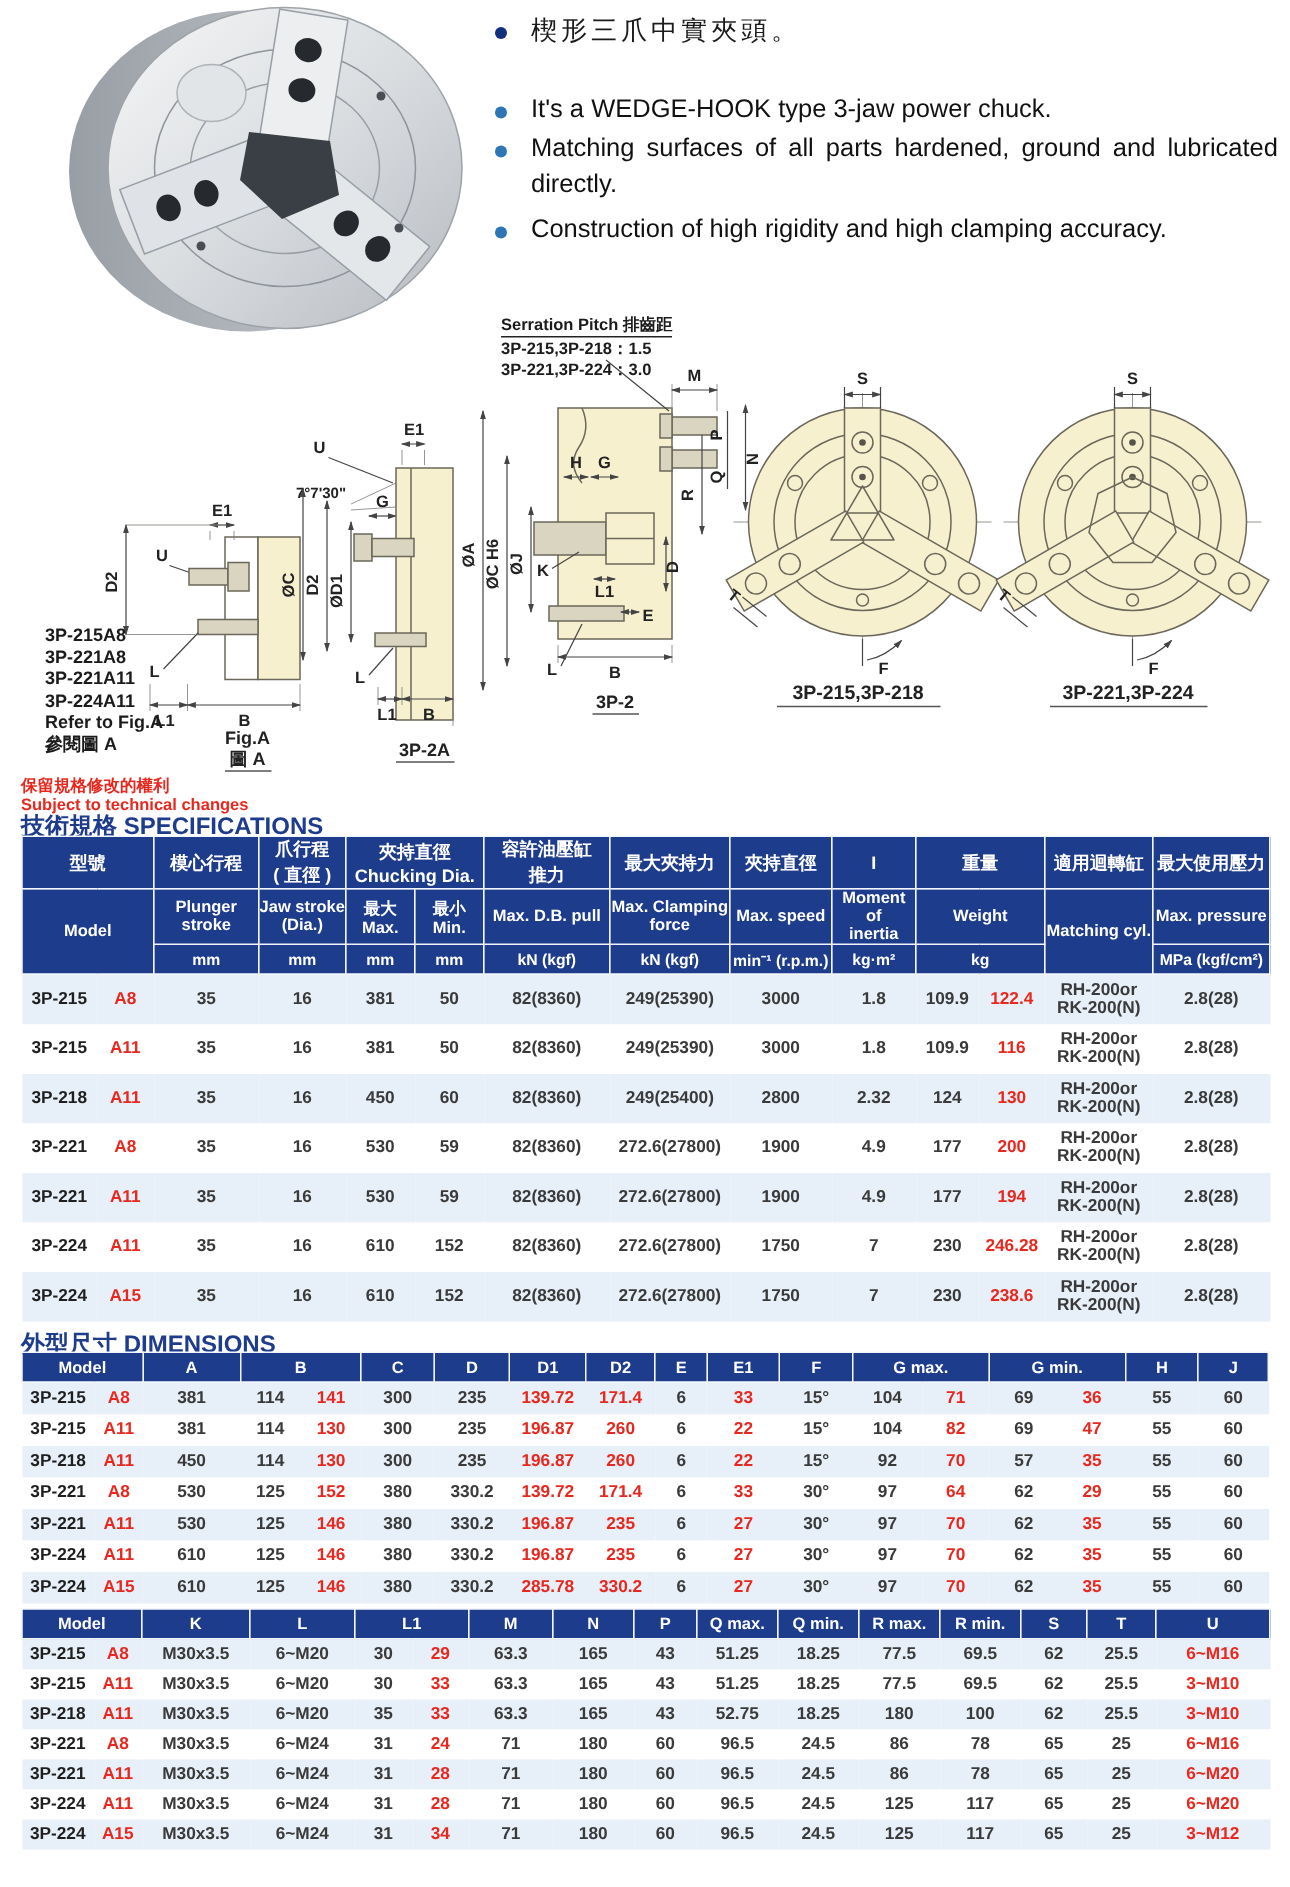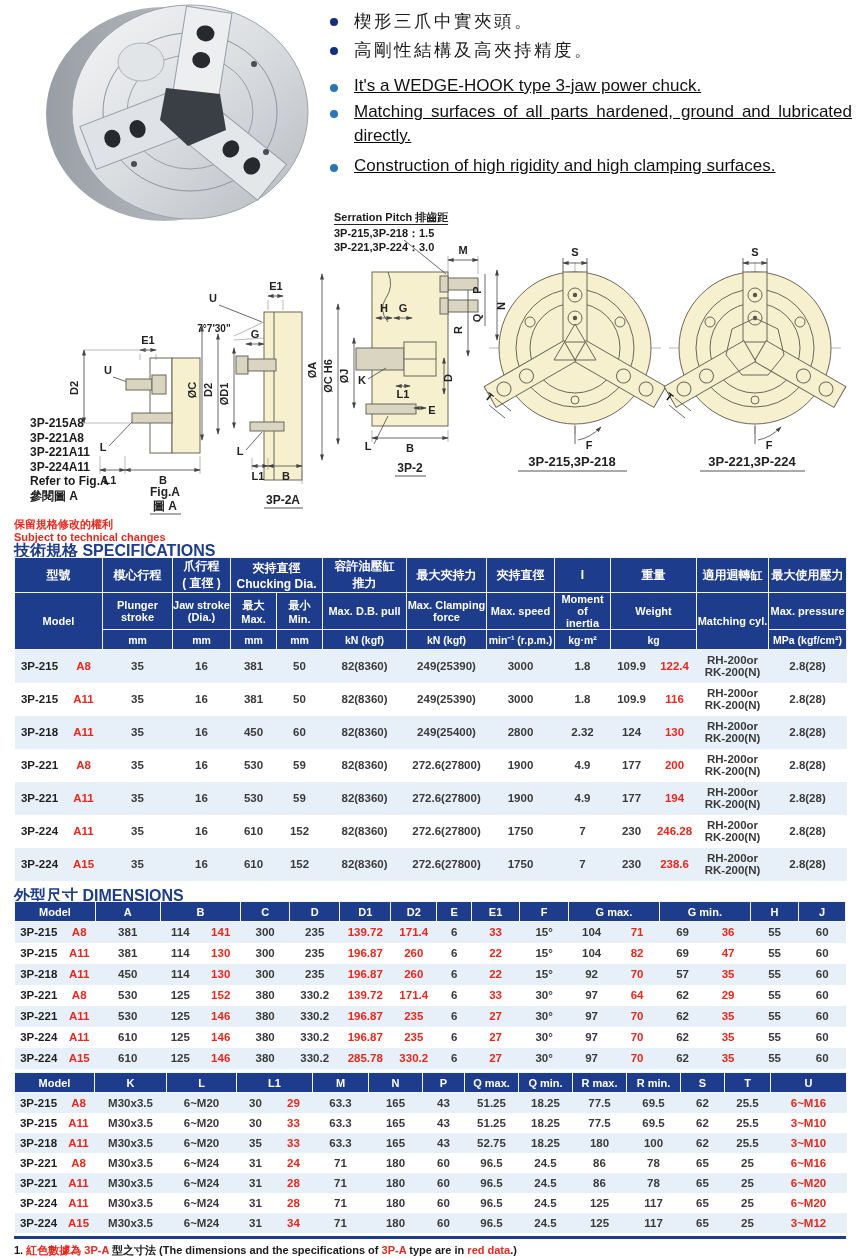--- a/index.html
+++ b/index.html
@@ -7,21 +7,21 @@
   .page { position:relative; width:860px; height:1258px; background:#fff; overflow:hidden; }
 
   
   .features { position:absolute; left:330px; top:8px; width:522px; }
   .feat-row { display:flex; align-items:flex-start; }
   .dot { flex:0 0 8px; width:8px; height:8px; border-radius:50%; margin:10px 16px 0 0; }
   .zh .dot { background:#12307e; }
   .en .dot { background:#2e75b6; }
   .zh .ft { font-family:"DejaVu Serif","Liberation Serif",serif; font-size:17.5px; line-height:27px; letter-spacing:2.5px; color:#1b1b1b; }
   .en .ft { font-size:17px; line-height:24px; color:#111; text-align:justify; }
-  .en-group { margin-top:10px;text-decoration:underline; }
+  .en-group { margin-top:26px; }
   .feat-row + .feat-row { margin-top:2px; }
 
   
   .drawings { position:absolute; left:0; top:208px; }
   .serration { position:absolute; left:318px; top:210px; font-size:11px; font-weight:bold; color:#1b1b1b; line-height:14px;margin-left:16px; }
   .serration .sr-title { display:inline-block; border-bottom:1.2px solid #222; margin-bottom:1px; }
   .modellist { position:absolute; left:30px; top:416px; font-size:12px; font-weight:bold; color:#1b1b1b; line-height:14.6px; }
   .notice { position:absolute; left:14px; top:518px; font-size:11px; font-weight:bold; color:#e8281e; line-height:13px; }
 
   .lbl { font:bold 11px "Liberation Sans",sans-serif; fill:#222; text-anchor:middle; }
@@ -97,36 +97,32 @@
     <circle cx="216" cy="62" r="3" fill="#4a4e54"></circle>
       <circle cx="228" cy="150" r="3" fill="#4a4e54"></circle>
       <circle cx="96" cy="162" r="3" fill="#4a4e54"></circle>
   </svg>
 
   <div class="features">
     <div class="feat-row zh">
         <span class="dot"></span>
         <span class="ft">楔形三爪中實夾頭。</span>
       </div>
-    <div class="feat-row zh">
-        <span class="dot"></span>
-        <span class="ft">高剛性結構及高夾持精度。</span>
-      </div>
     <div class="en-group">
       <div class="feat-row en">
           <span class="dot"></span>
           <span class="ft">It's a WEDGE-HOOK type 3-jaw power chuck.</span>
         </div>
       <div class="feat-row en">
           <span class="dot"></span>
           <span class="ft">Matching surfaces of all parts hardened, ground and lubricated directly.</span>
         </div>
       <div class="feat-row en" style="margin-top:6px">
           <span class="dot"></span>
-          <span class="ft">Construction of high rigidity and high clamping surfaces.</span>
+          <span class="ft">Construction of high rigidity and high clamping accuracy.</span>
         </div>
     </div>
   </div>
 
   <svg class="drawings" width="860" height="335" viewBox="0 0 860 335">
     <defs>
       <marker id="ar" markerWidth="9" markerHeight="8" refX="7" refY="3" orient="auto-start-reverse">
         <path d="M0,0.5 L8,3 L0,5.5 z" fill="#444"></path>
       </marker>
       <g id="frontview">
@@ -860,17 +856,14 @@
             <td>125</td>
             <td>117</td>
             <td>65</td>
             <td>25</td>
             <td class="c-red">3~M12</td>
           </tr>
         </tbody>
     </table>
   </div>
 
-  <div class="footnote">
-    <span>1. </span><span class="red">紅色數據為 3P-A</span><span> 型之寸法 </span><span>(The dimensions and the specifications of </span><span class="red">3P-A</span><span> type are in </span><span class="red">red data</span><span>.)</span>
-  </div>
 
 </div>
 
 </body></html>

